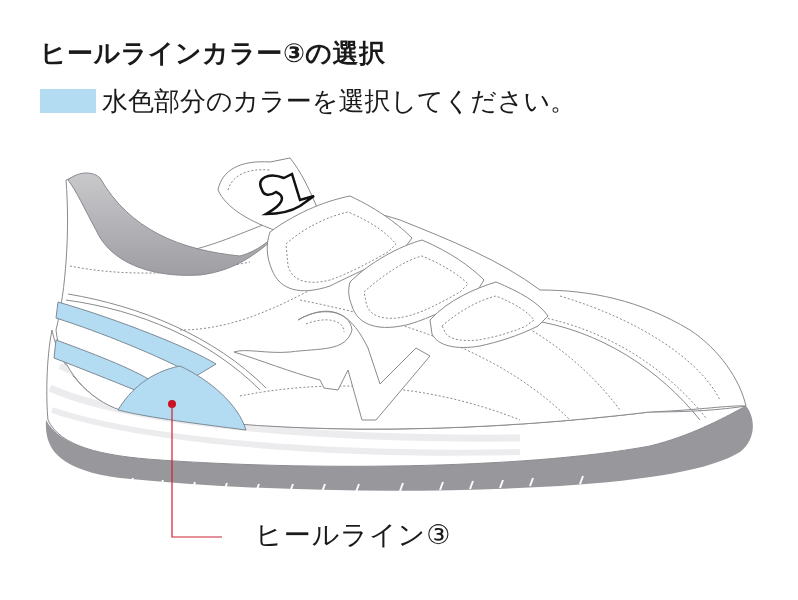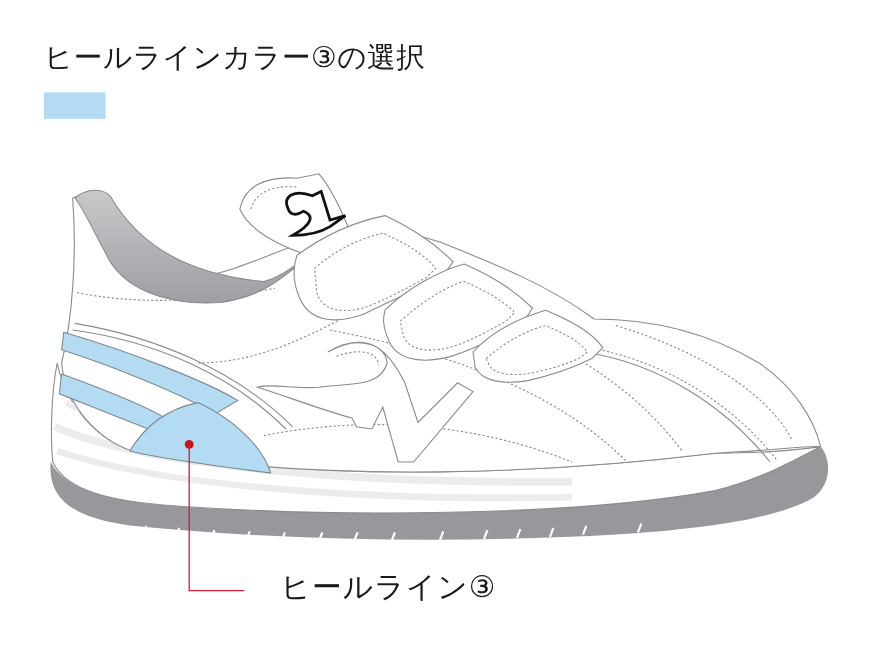--- a/index.html
+++ b/index.html
@@ -1,30 +1,31 @@
 <!DOCTYPE html>
 <html><head>
 <meta charset="utf-8">
 <style>
   html, body { margin: 0; padding: 0; background: #ffffff; }
   body { width: 798px; height: 600px; position: relative; overflow: hidden;
          font-family: "DejaVu Sans", sans-serif; color: #1a1a1a; }
-  .title { position: absolute; left: 40px; top: 36px; font-size: 26px; line-height: 34px; letter-spacing: 0.5px; }
+  .title { position: absolute; left: 40px; top: 36px; font-size: 26px; line-height: 34px; letter-spacing: 0.5px; font-weight: bold; }
   .instruction { position: absolute; left: 40px; top: 84px; font-size: 26px; line-height: 34px; display: flex; align-items: center; }
   .swatch { width: 56px; height: 24px; margin-right: 6px; display: inline-block; }
   .callout { position: absolute; left: 228px; top: 518px; font-size: 27px; line-height: 34px; letter-spacing: 1px; margin-left: 27px; }
   svg.shoe { position: absolute; left: 0; top: 0; }
 </style>
 </head>
 <body>
 
 <div class="title">ヒールラインカラー③の選択</div>
 
 <div class="instruction">
   <span class="swatch" style="background:#b3dcf2"></span>
+  <span>水色部分のカラーを選択してください。</span>
 </div>
 
 <svg class="shoe" width="798" height="600" viewBox="0 0 798 600">
   <defs>
     <linearGradient id="lining" x1="0" y1="0" x2="0" y2="1">
       <stop offset="0" stop-color="#c9c9cc"></stop>
       <stop offset="1" stop-color="#9e9ea3"></stop>
     </linearGradient>
   </defs>
 

